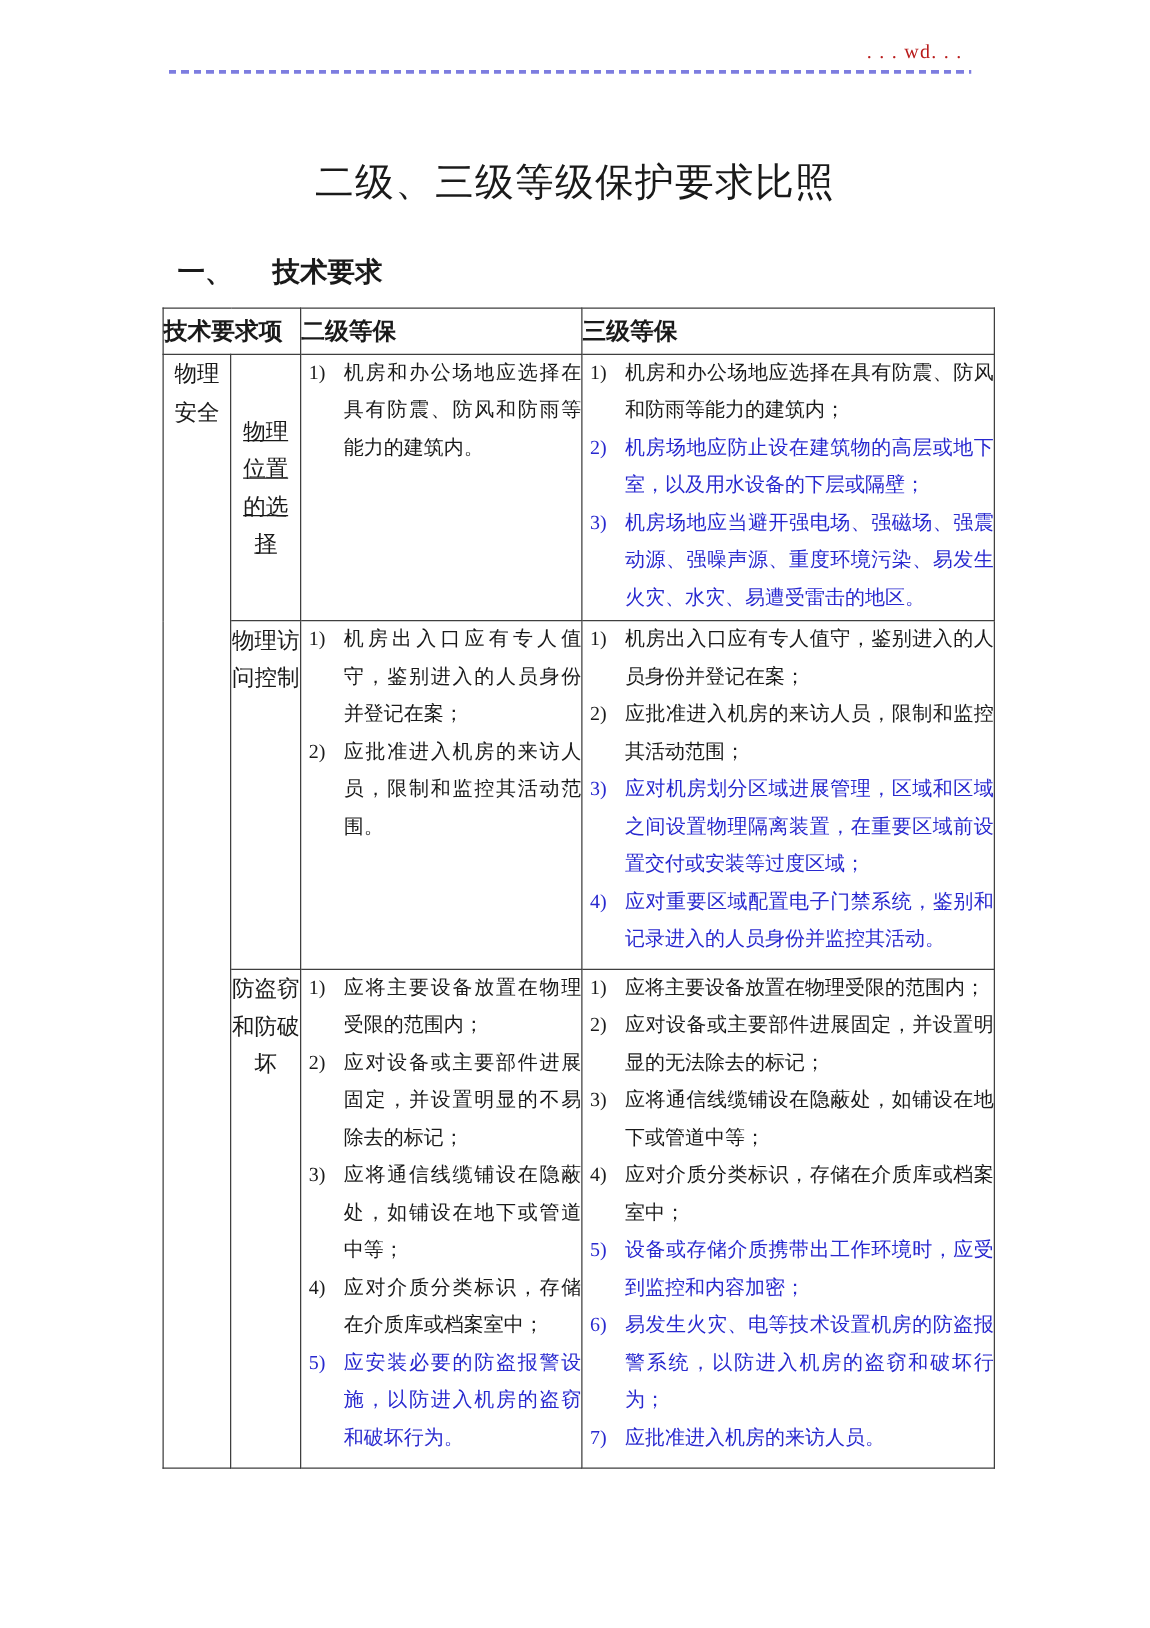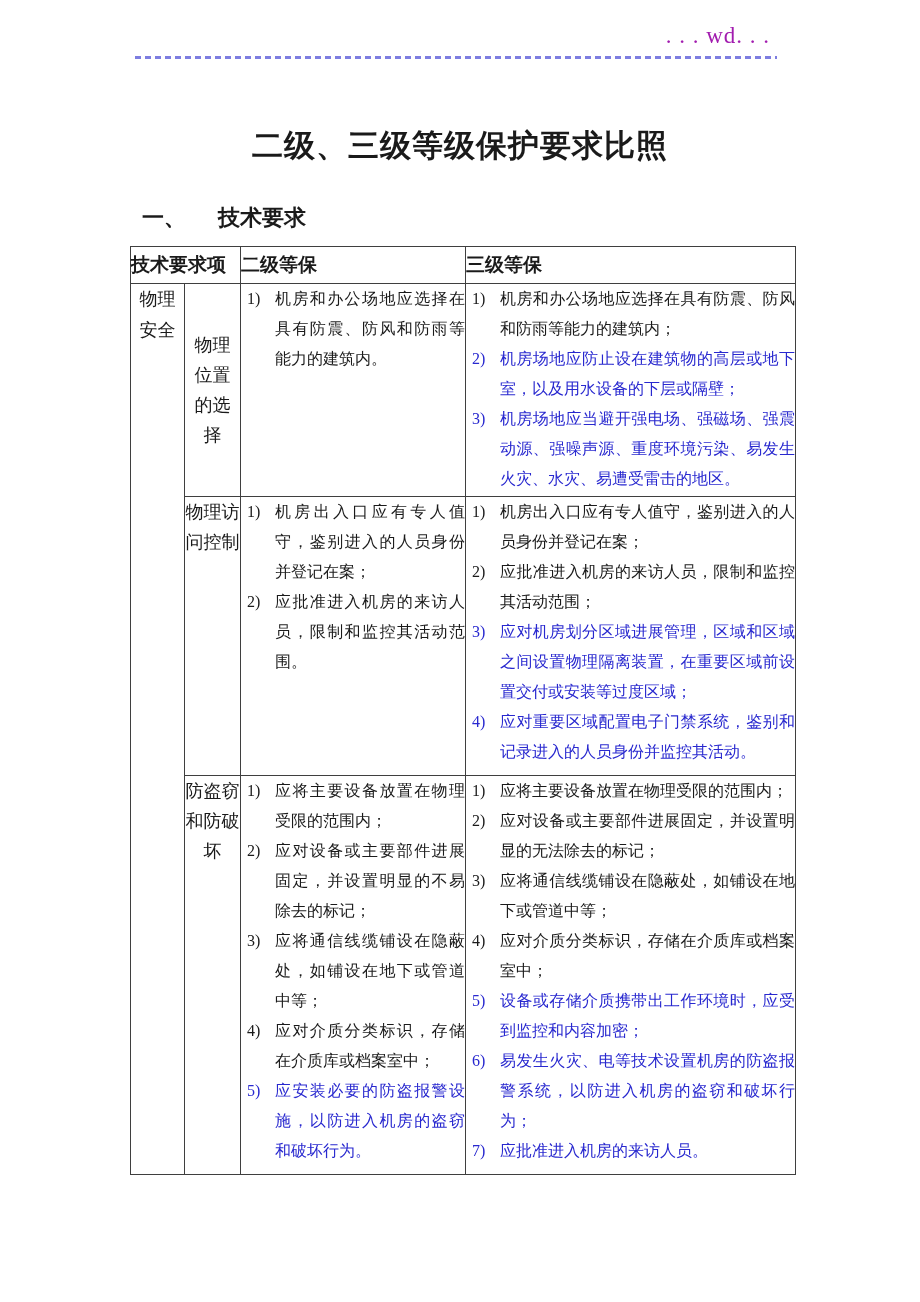--- a/index.html
+++ b/index.html
@@ -5,32 +5,32 @@
   html,body{margin:0;padding:0;}
   body{
     width:920px;height:1302px;
     background:#ffffff;
     position:relative;
     font-family:"Liberation Serif","DejaVu Serif",serif;
     color:#1a1a1a;
     overflow:hidden;
   }
   .watermark{
-    position:absolute;top:23px;right:150px;
-    font-size:23px;letter-spacing:1px;
-    color:#a21caf;
+    position:absolute;top:33px;right:150px;
+    font-size:16px;letter-spacing:1px;
+    color:#b91c1c;
   }
   .dashline{
     position:absolute;top:56px;left:135px;width:642px;height:3px;
     background:repeating-linear-gradient(90deg,#7d7de0 0 6px,transparent 6px 10px);
   }
   .doc-title{
     margin:125px 0 0 0;
     text-align:center;
-    font-size:31px;font-weight:bold;line-height:42px;
+    font-size:31px;font-weight:normal;line-height:42px;
     letter-spacing:1px;
   }
   .section-heading{
     margin:36px 0 0 142px;
     font-size:22px;font-weight:bold;line-height:30px;
   }
   .section-heading .sec-title{margin-left:32px;}
   table.cmp{
     margin:13px 0 0 130px;
     width:665px;
@@ -53,21 +53,21 @@
   }
   td.cat{
     font-size:18px;line-height:31px;text-align:center;
     padding:5px 1px 0 1px;
     margin-top:12px;
   }
   td.sub{
     font-size:18px;line-height:30px;text-align:center;
     padding:6px 1px 0 1px;
   }
-  td.sub.mid{vertical-align:middle;padding:0 1px;}
+  td.sub.mid{vertical-align:middle;padding:0 1px;text-decoration:underline;}
   td.body{padding:5px 4px 5px 4px;}
   .li{
     display:flex;
     font-size:16px;line-height:30px;
     color:#1a1a1a;
   }
   .li .num{flex:0 0 34px;padding-left:6px;box-sizing:border-box;}
   .li .txt{flex:1;text-align:justify;}
   .li.blue{color:#2828cf;}
   tr.r1 td{height:212px;}

